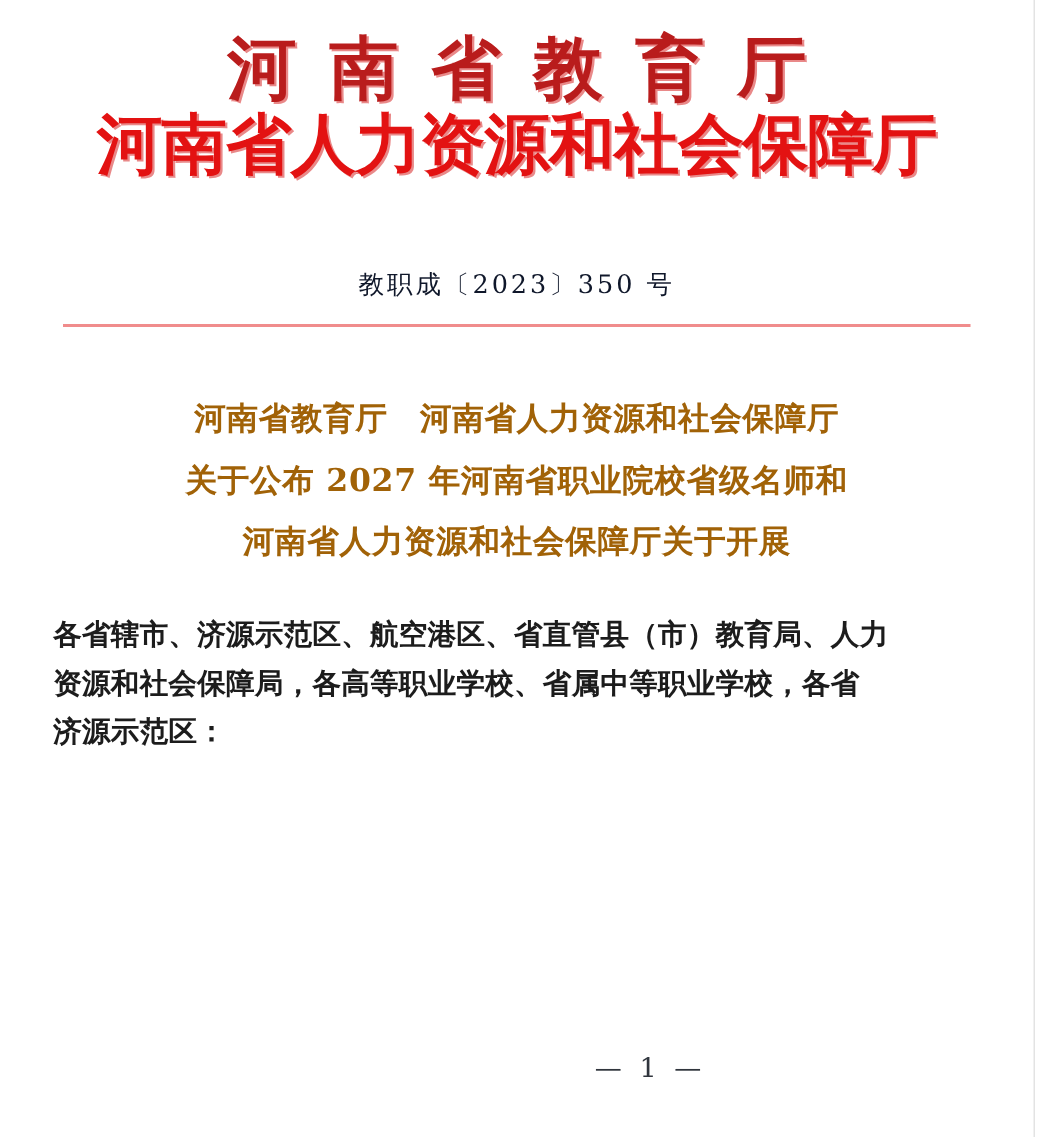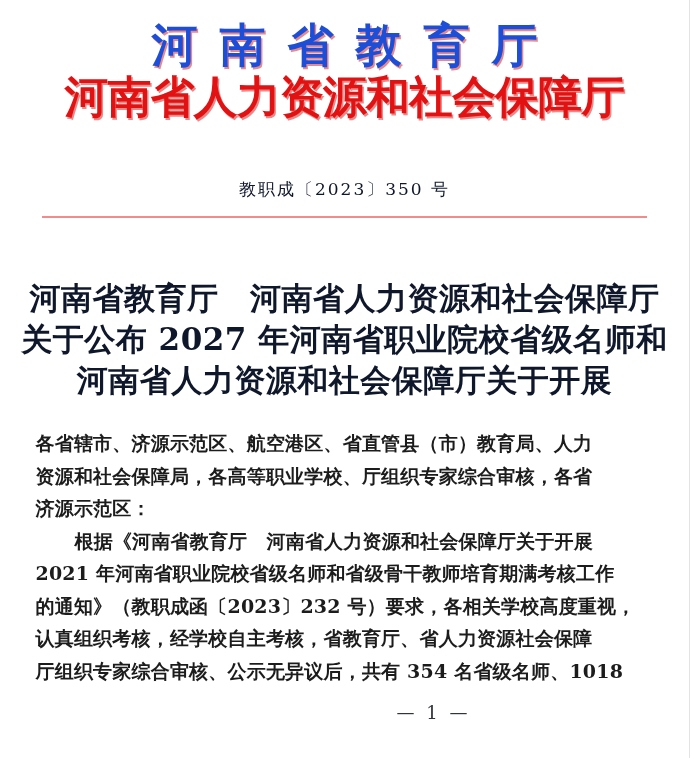--- a/index.html
+++ b/index.html
@@ -26,21 +26,21 @@
     border-right: 1px solid #e3e3e3;
     box-sizing: border-box;
   }
 
   
   .letterhead {
     padding-top: 18px;
     text-align: center;
   }
   .lh-line1 {
-    color: #1d4ed8;
+    color: #b91c1c;
     font-family: "DejaVu Serif", "Liberation Serif", serif;
     font-weight: 700;
     font-size: 46px;
     line-height: 54px;
     letter-spacing: 22px;
     text-indent: 22px;
     white-space: nowrap;
     text-shadow: 1.5px 1.5px 0 rgba(215,40,40,0.55);
   }
   .lh-line2 {
@@ -69,26 +69,26 @@
   
   .red-rule {
     width: 605px;
     height: 2px;
     background: #f08c8c;
     margin: 15px auto 0 auto;
   }
 
   
   .title-block {
-    margin-top: 60px;
+    margin-top: 40px;
     text-align: center;
-    color: #0f172a;
+    color: #a16207;
     font-family: "DejaVu Serif", "Liberation Serif", serif;
     font-weight: 700;
-    font-size: 31px;
+    font-size: 21px;
     line-height: 41px;
     letter-spacing: 0.5px;
   }
   .title-block .tl { white-space: nowrap; display: block; }
 
   
   .body-block {
     margin: 26px auto 0 auto;
     width: 618px;
     color: #1c1c1c;
@@ -140,31 +140,24 @@
   <div class="title-block">
     <span class="tl">河南省教育厅　河南省人力资源和社会保障厅</span>
     <span class="tl">关于公布 2027 年河南省职业院校省级名师和</span>
     <span class="tl">河南省人力资源和社会保障厅关于开展</span>
   </div>
 
   <div class="body-block">
 
     <div>
       <span class="bl">各省辖市、济源示范区、航空港区、省直管县（市）教育局、人力</span>
-      <span class="bl">资源和社会保障局，各高等职业学校、厅组织专家综合审核，各省</span>
+      <span class="bl">资源和社会保障局，各高等职业学校、省属中等职业学校，各省</span>
       <span class="bl">济源示范区：</span>
     </div>
 
-    <div>
-      <span class="bl indent">根据《河南省教育厅　河南省人力资源和社会保障厅关于开展</span>
-      <span class="bl">2021 年河南省职业院校省级名师和省级骨干教师培育期满考核工作</span>
-      <span class="bl">的通知》（教职成函〔2023〕232 号）要求，各相关学校高度重视，</span>
-      <span class="bl">认真组织考核，经学校自主考核，省教育厅、省人力资源社会保障</span>
-      <span class="bl">厅组织专家综合审核、公示无异议后，共有 354 名省级名师、1018</span>
-    </div>
 
   </div>
 
   <div class="footer">
     <span class="fnum">— 1 —</span>
   </div>
 
 </div>
 
 </body></html>

